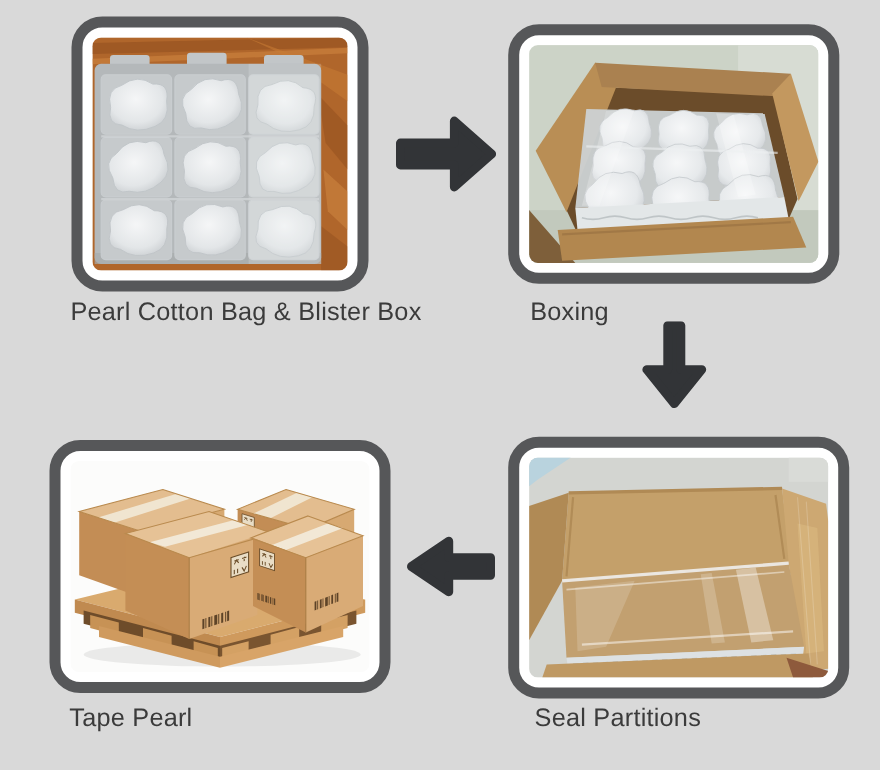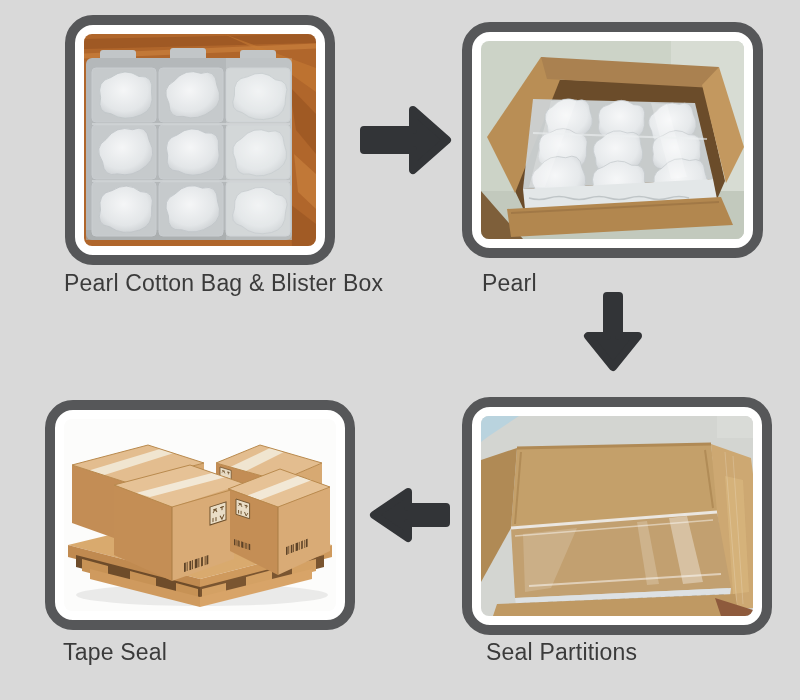--- a/index.html
+++ b/index.html
@@ -128,21 +128,21 @@
 
       <polygon points="42,148 232,138 236,158 44,168" fill="#e3e7e8"></polygon>
       <polygon points="44,168 236,158 238,172 46,182" fill="#d4d9da"></polygon>
       <path d="M48 157 q10 3 20 0 q10 -3 20 0 q10 3 20 0 q10 -3 20 0 q10 3 20 0 q10 -3 20 0 q10 3 20 0 q10 -3 20 0" stroke="#bfc5c7" stroke-width="1.5" fill="none"></path>
       <path d="M50 173 q10 3 20 0 q10 -3 20 0 q10 3 20 0 q10 -3 20 0 q10 3 20 0 q10 -3 20 0 q10 3 20 0 q10 -3 20 0" stroke="#c3c8ca" stroke-width="1.5" fill="none"></path>
 
       <polygon points="26,168 240,156 252,184 30,196" fill="#b2874f"></polygon>
       <path d="M30 172 L238 161" stroke="#9a7343" stroke-width="2" opacity=".7"></path>
     </svg>
   </div>
-  <div class="step-label" style="left:482px; top:270px;">Pearl</div>
+  <div class="step-label" style="left:482px; top:270px;">Boxing</div>
 
   <div class="arrow" style="left:583px; top:292px; width:60px; height:81px;">
     <svg viewBox="0 0 60 81">
       <path d="M24 4 H36 V44 H55 L30 75 L5 44 H24 Z" fill="currentColor" stroke="currentColor" stroke-width="8" stroke-linejoin="round"></path>
     </svg>
   </div>
 
   <div class="panel" style="left:462px; top:397px; width:310px; height:238px;">
     <svg viewBox="0 0 272 200" preserveAspectRatio="none">
 
@@ -244,15 +244,15 @@
       <polygon points="234,57 248,61 196,81 182,77" fill="#f2e8d6"></polygon>
       <polygon points="166,70 214,88 214,156 166,132" fill="#c48e55"></polygon>
       <polygon points="214,88 266,68 266,132 214,156" fill="#d9ab76"></polygon>
       <polygon points="216,50 266,68 214,88 164,70" fill="none" stroke="#b98a4e" stroke-width="1"></polygon>
       <path d="M214 88 L214 156" stroke="#a97c45" stroke-width="1"></path>
       <use href="#p4icons" transform="translate(172,80) skewY(18) scale(.85)"></use>
       <use href="#p4barcode" transform="translate(222,128) skewY(-21) scale(.8)"></use>
       <use href="#p4barcode" transform="translate(170,120) skewY(18) scale(.6)"></use>
     </svg>
   </div>
-  <div class="step-label" style="left:63px; top:639px;">Tape Seal</div>
+  <div class="step-label" style="left:63px; top:639px;">Tape Pearl</div>
 
 </div>
 
 </body></html>

